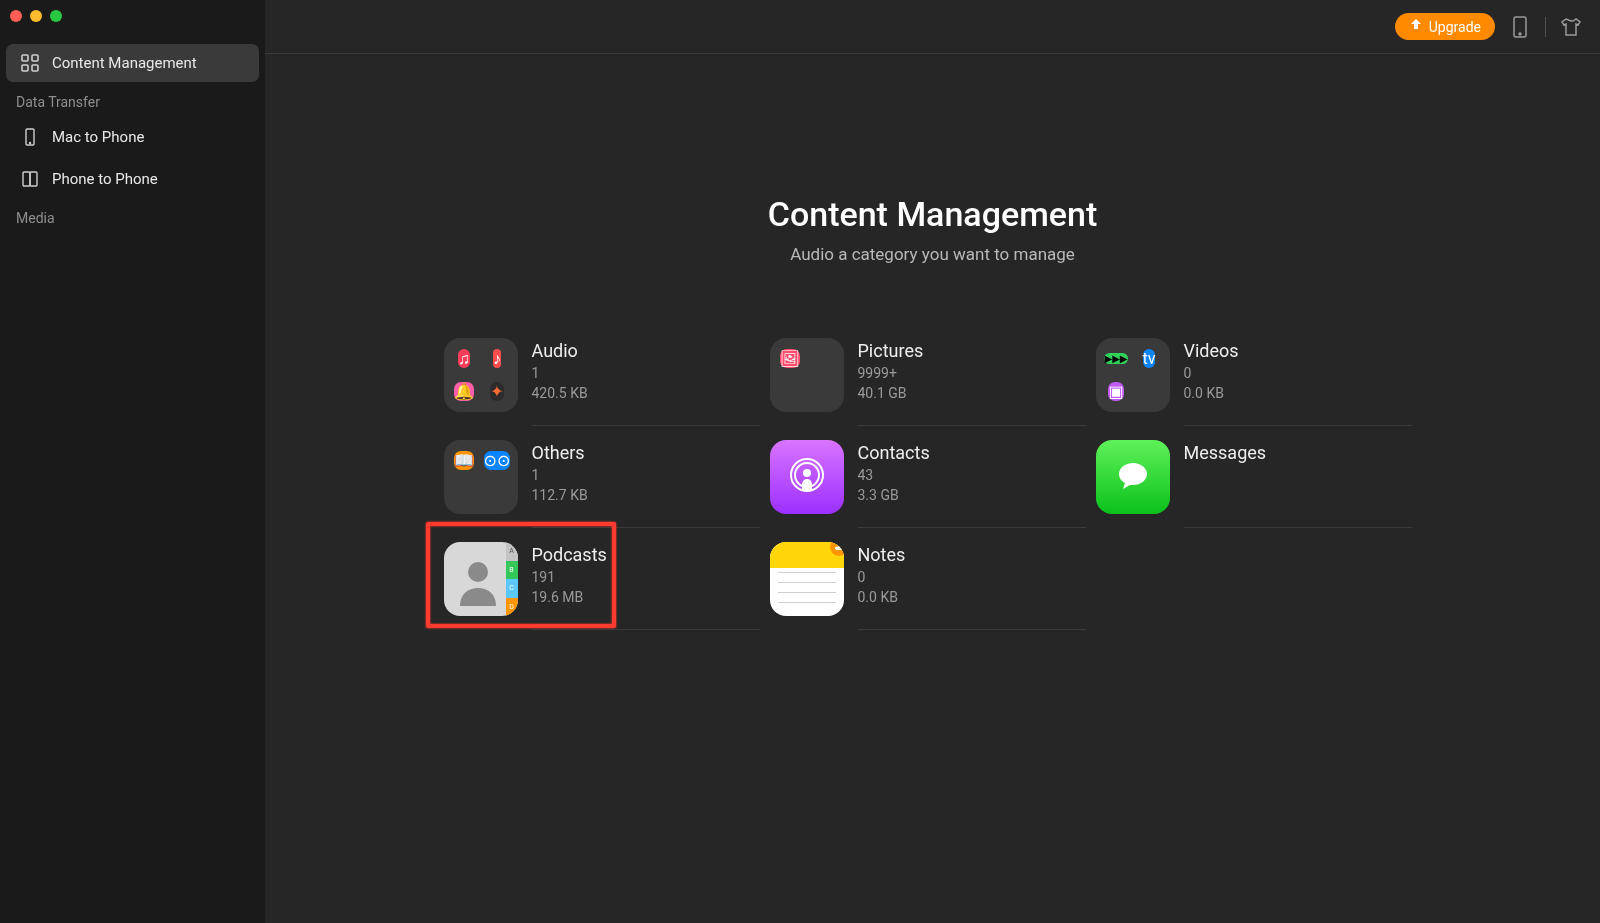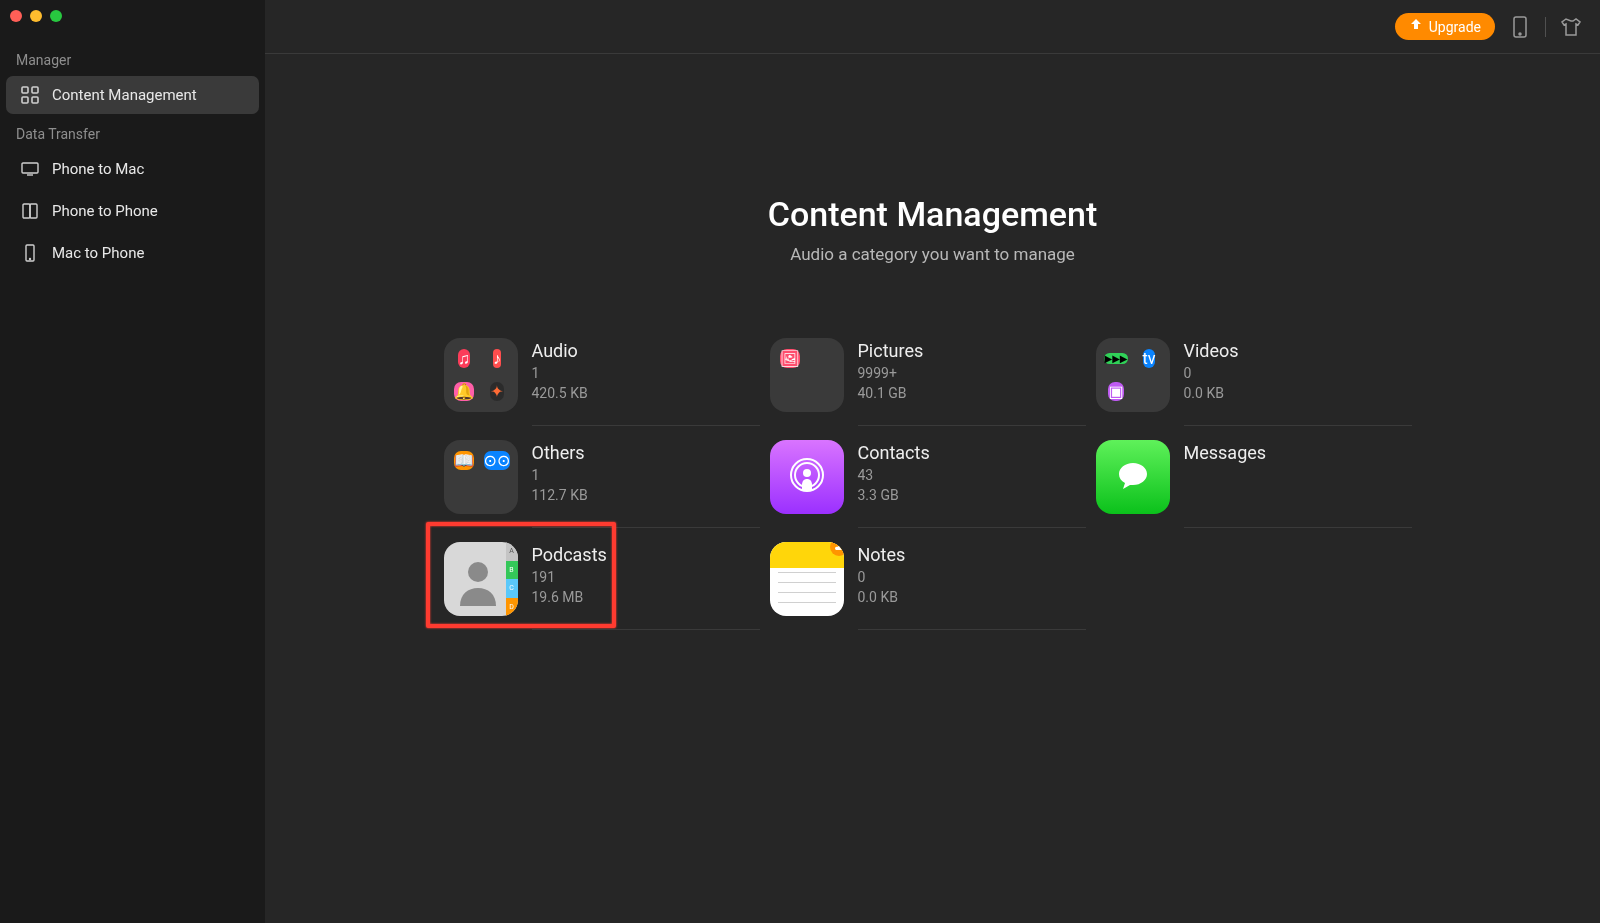--- a/index.html
+++ b/index.html
@@ -138,62 +138,53 @@
 </head>
 <body>
 
 <div class="sidebar">
   <div class="traffic-lights">
     <div class="tl tl-red"></div>
     <div class="tl tl-yellow"></div>
     <div class="tl tl-green"></div>
   </div>
 
-  <div class="side-section-title">Manager</div>
   <div class="side-item active">
     <span class="icon">
       <svg width="18" height="18" viewBox="0 0 18 18" fill="none" stroke="currentColor" stroke-width="1.6">
           <rect x="1" y="1" width="6" height="6" rx="1"></rect>
           <rect x="11" y="1" width="6" height="6" rx="1"></rect>
           <rect x="1" y="11" width="6" height="6" rx="1"></rect>
           <rect x="11" y="11" width="6" height="6" rx="1"></rect>
         </svg>
     </span>
     <span>Content Management</span>
   </div>
 
   <div class="side-section-title">Data Transfer</div>
   <div class="side-item">
     <span class="icon">
       <svg width="18" height="18" viewBox="0 0 18 18" fill="none" stroke="currentColor" stroke-width="1.4">
-          <rect x="1" y="3" width="16" height="10" rx="1"></rect>
-          <path d="M6 15h6"></path>
+          <rect x="5" y="1" width="8" height="16" rx="1"></rect>
+          <circle cx="9" cy="15" r="0.5" fill="currentColor"></circle>
         </svg>
     </span>
-    <span>Phone to Mac</span>
+    <span>Mac to Phone</span>
   </div>
   <div class="side-item">
     <span class="icon">
       <svg width="18" height="18" viewBox="0 0 18 18" fill="none" stroke="currentColor" stroke-width="1.4">
           <rect x="2" y="2" width="7" height="14" rx="1"></rect>
           <rect x="9" y="2" width="7" height="14" rx="1"></rect>
         </svg>
     </span>
     <span>Phone to Phone</span>
   </div>
-  <div class="side-item">
-    <span class="icon">
-      <svg width="18" height="18" viewBox="0 0 18 18" fill="none" stroke="currentColor" stroke-width="1.4">
-          <rect x="5" y="1" width="8" height="16" rx="1"></rect>
-          <circle cx="9" cy="15" r="0.5" fill="currentColor"></circle>
-        </svg>
-    </span>
-    <span>Mac to Phone</span>
-  </div>
-
+
+  <div class="side-section-title">Media</div>
 </div>
 
 <div class="main">
   <div class="topbar">
     <div class="upgrade-btn">
       <span>
         <svg width="14" height="14" viewBox="0 0 14 14" fill="currentColor">
             <path d="M7 1l5 5H9v5H5V6H2z"></path>
           </svg>
       </span>

